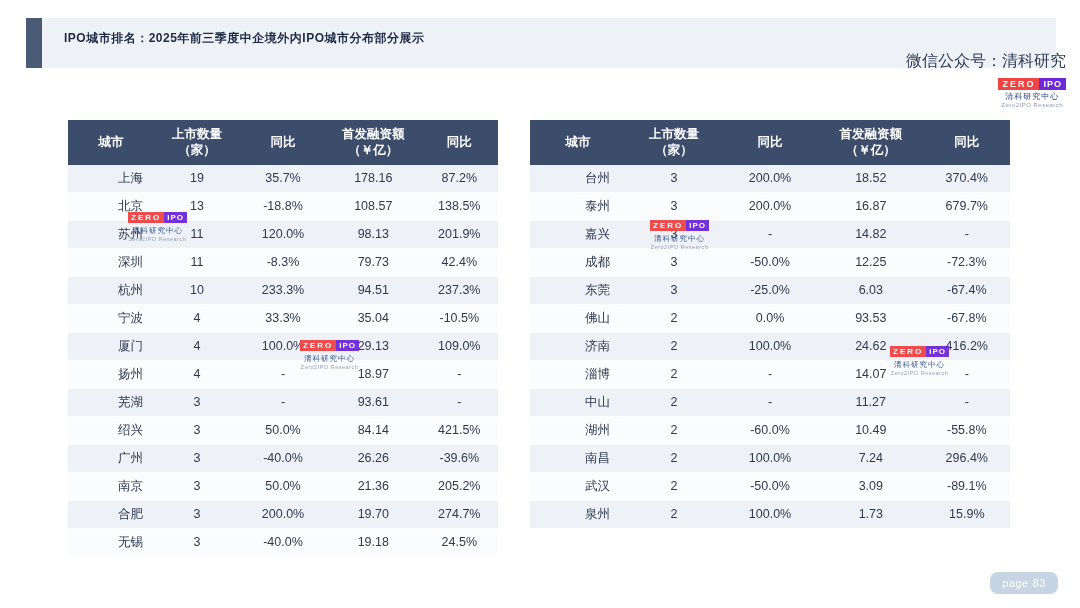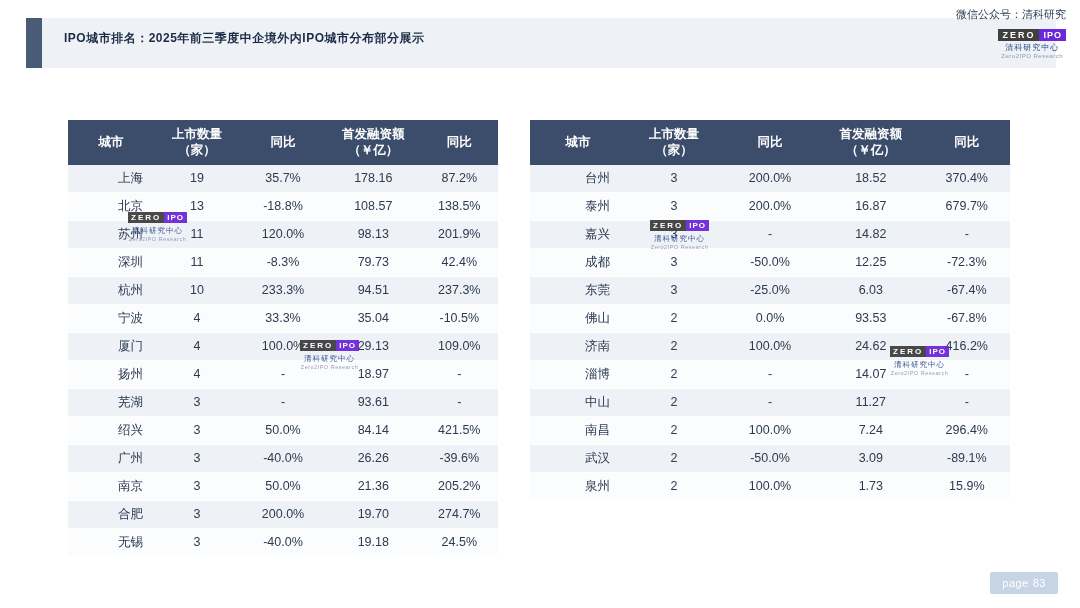--- a/index.html
+++ b/index.html
@@ -50,32 +50,33 @@
   }
   
   .wm-topright {
     position: absolute;
     right: 14px;
     top: 8px;
     text-align: right;
     line-height: 1.2;
   }
   .wm-topright .wm-text {
-    font-size: 11px;
+    font-size: 16px;
     color: #2b3a55;
     white-space: nowrap;
+    margin-top: 43px;
   }
   .logo-box {
     display: inline-block;
     margin-top: 3px;
     text-align: center;
   }
   .logo-zero {
     display: inline-block;
-    background: #404040;
+    background: #ef4444;
     color: #ffffff;
     font-size: 9px;
     letter-spacing: 2px;
     padding: 1px 4px;
     font-weight: bold;
     vertical-align: middle;
   }
   .logo-ipo {
     display: inline-block;
     background: #6d28d9;
@@ -159,21 +160,21 @@
 
   
   .page-badge {
     position: absolute;
     right: 22px;
     bottom: 14px;
     background: #c6d4e4;
     color: #ffffff;
     font-size: 11px;
     padding: 5px 12px;
-    border-radius: 2px;
+    border-radius: 8px;
     letter-spacing: 0.5px;
   }
   .page-badge .pg-num {
     color: #ffffff;
     margin-left: 4px;
   }
 </style>
 </head>
 <body>
 
@@ -399,20 +400,27 @@
             <td>-</td>
           </tr>
           <tr>
             <td class="city">中山</td>
             <td>2</td>
             <td>-</td>
             <td>11.27</td>
             <td>-</td>
           </tr>
           <tr>
+            <td class="city">湖州</td>
+            <td>2</td>
+            <td>-60.0%</td>
+            <td>10.49</td>
+            <td>-55.8%</td>
+          </tr>
+          <tr>
             <td class="city">南昌</td>
             <td>2</td>
             <td>100.0%</td>
             <td>7.24</td>
             <td>296.4%</td>
           </tr>
           <tr>
             <td class="city">武汉</td>
             <td>2</td>
             <td>-50.0%</td>

